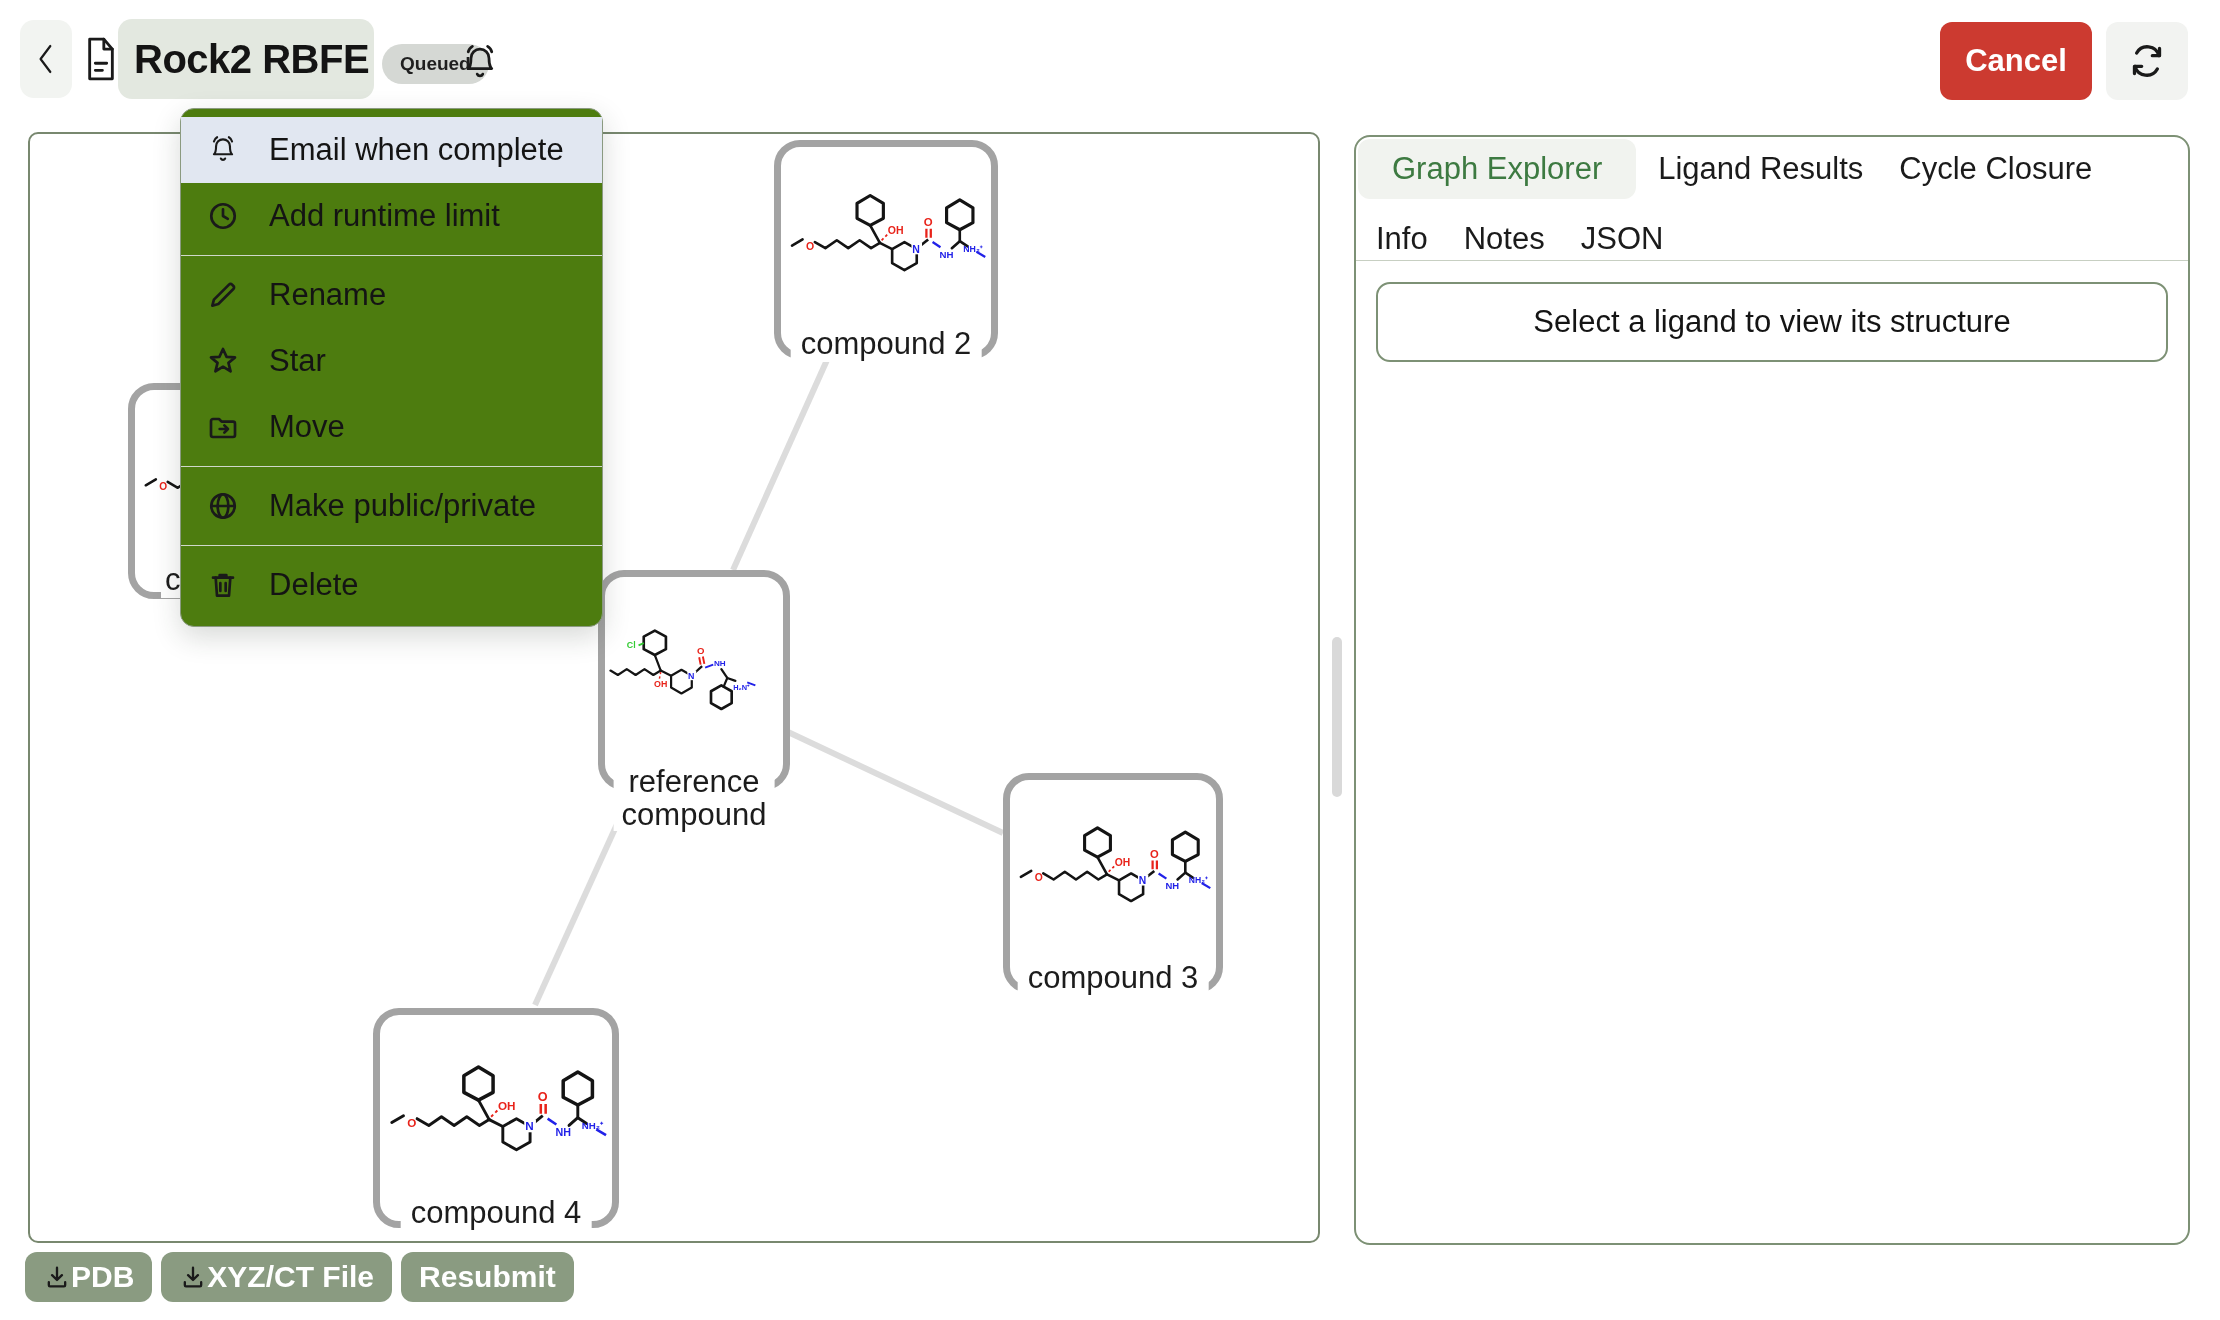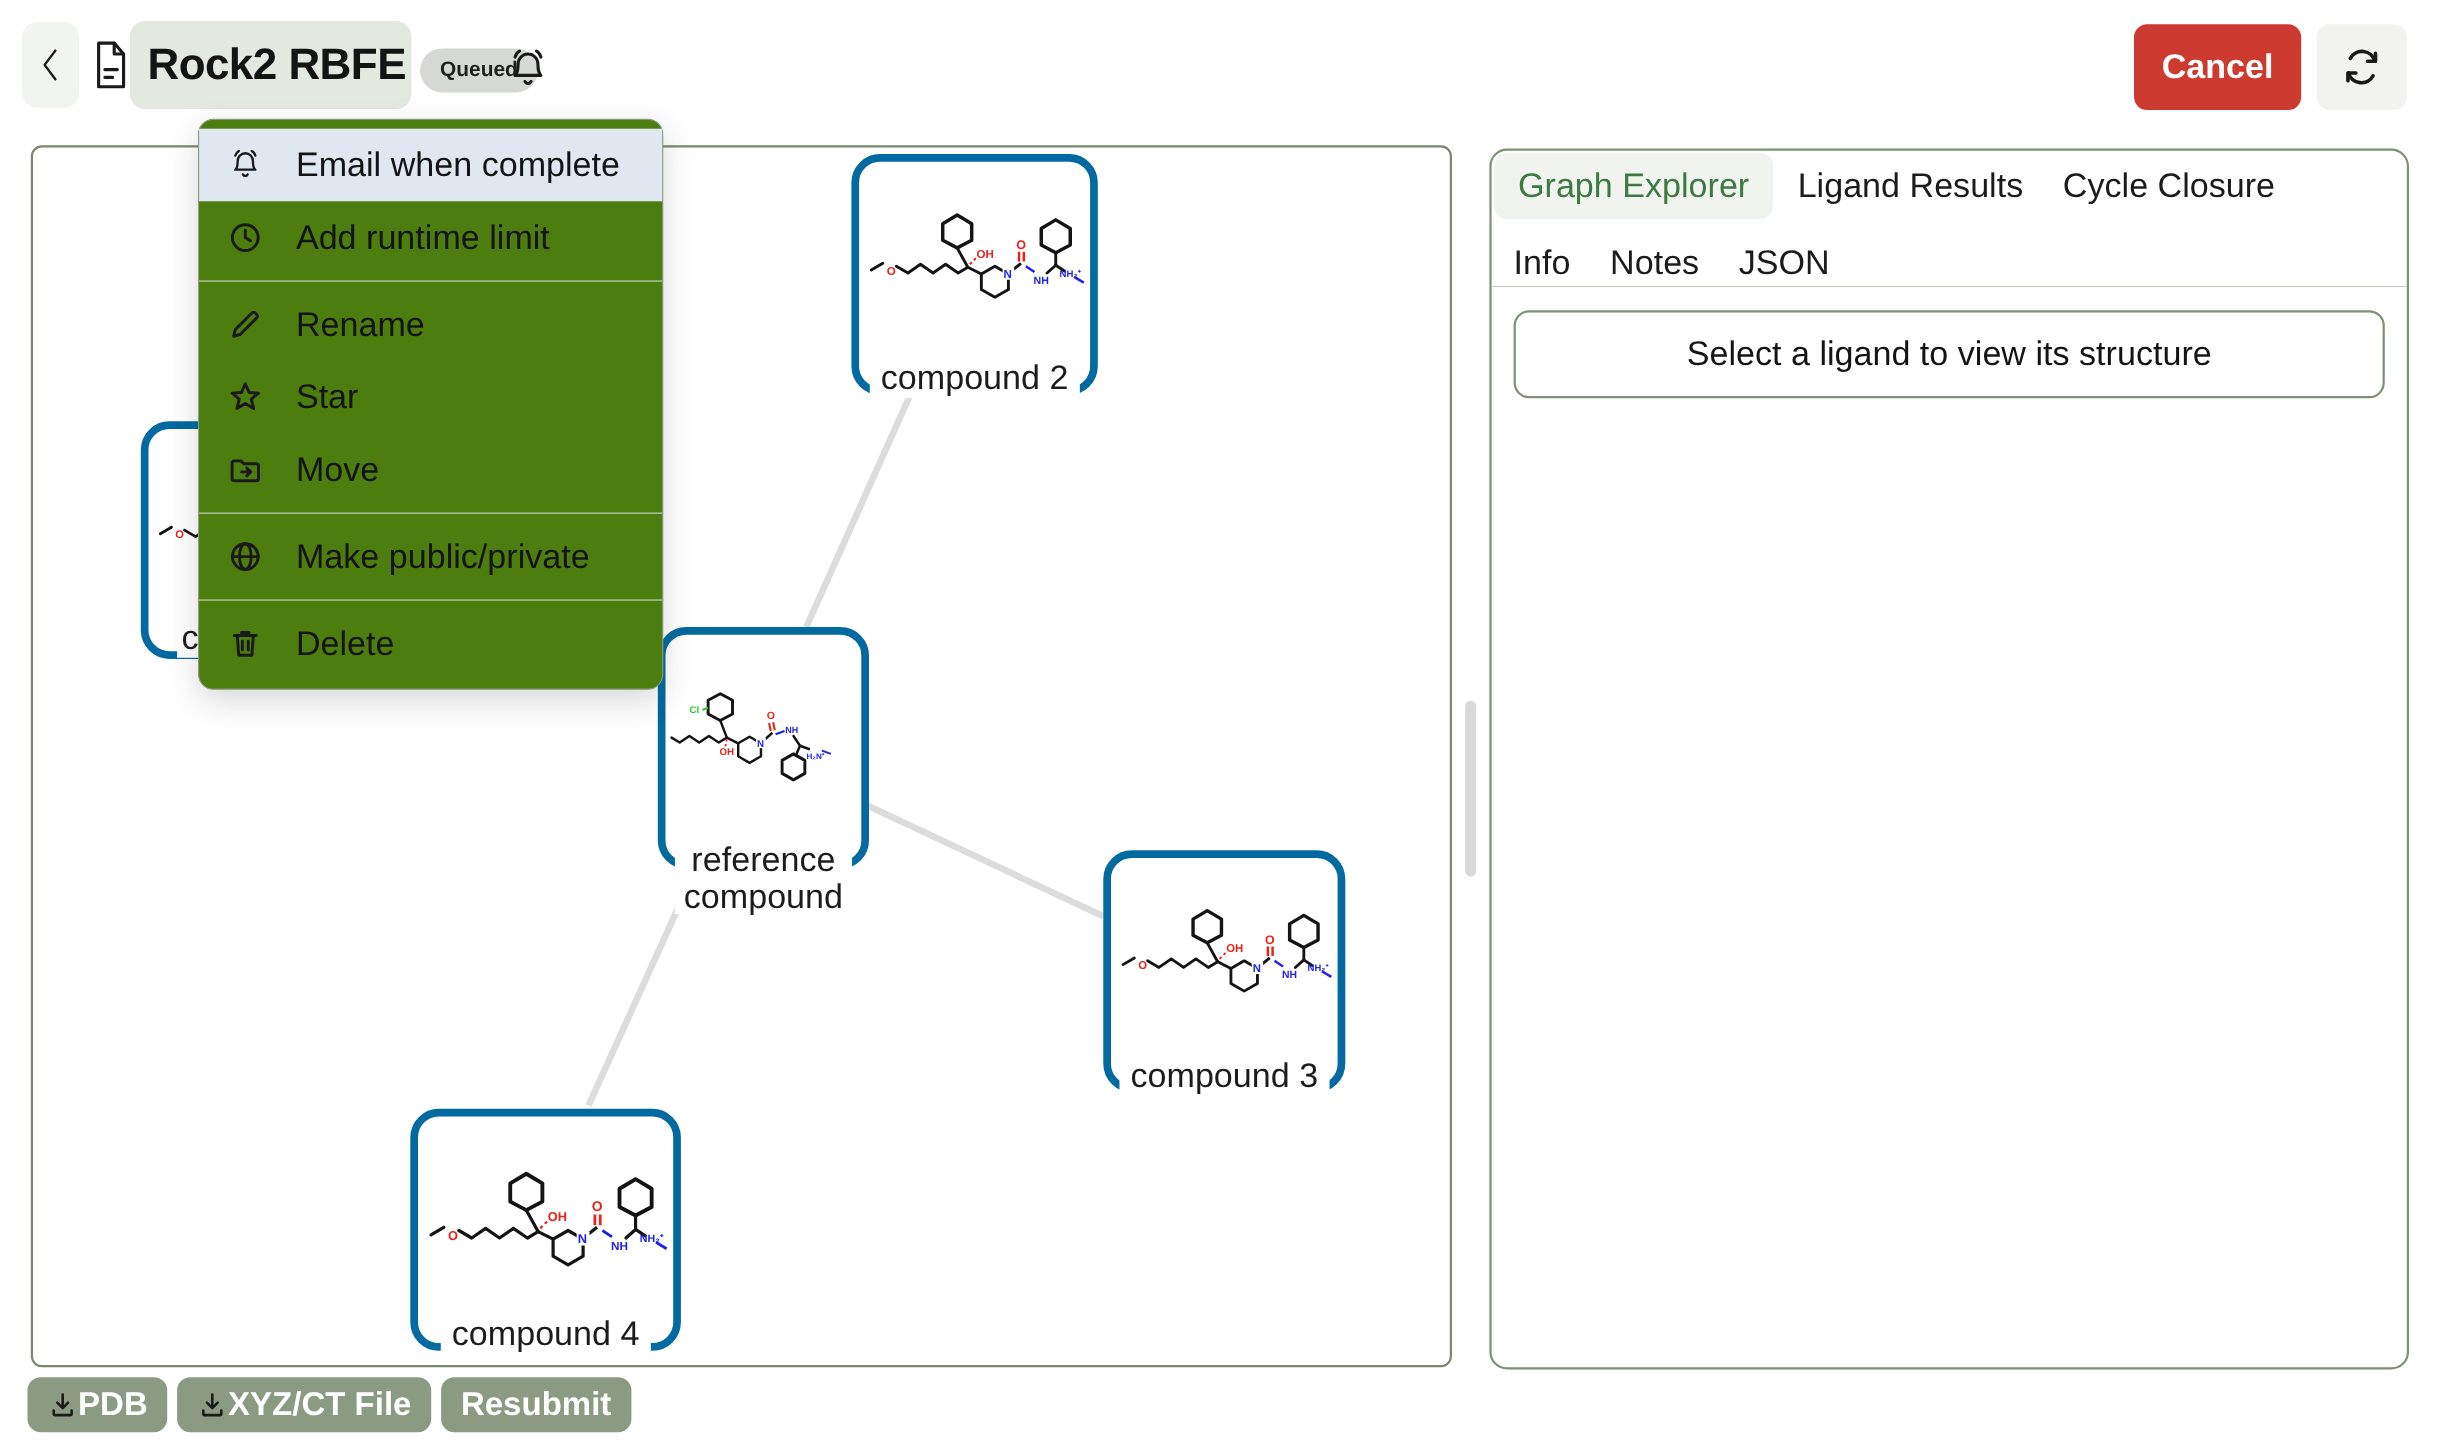--- a/index.html
+++ b/index.html
@@ -19,21 +19,21 @@
     display:flex; align-items:center; padding:0 18px; font-size:19px; font-weight:600; color:#1f1f1f; }
   #header-bell { left:462px; top:41px; width:36px; height:44px; }
   #cancel-btn { left:1940px; top:22px; width:152px; height:78px; background:#cc3a30; border-radius:12px;
     color:#ffffff; font-size:31px; font-weight:bold; display:flex; align-items:center; justify-content:center; cursor:pointer; }
   #refresh-btn { left:2106px; top:22px; width:82px; height:78px; background:#f2f3f1; border-radius:12px; }
 
   
   #graph-canvas { left:28px; top:132px; width:1292px; height:1111px;
     border:2px solid #78886f; border-radius:10px; background:#ffffff; }
   #edges { left:0; top:0; width:2220px; height:1320px; pointer-events:none; z-index:1; }
-  .node { position:absolute; background:#ffffff; border:7px solid #0369a1; border-radius:26px; z-index:2; cursor:pointer; }
+  .node { position:absolute; background:#ffffff; border:7px solid #a3a3a3; border-radius:26px; z-index:2; cursor:pointer; }
   .node .mol { position:absolute; left:4px; top:16px; width:calc(100% - 8px); }
   .node-label { position:absolute; left:50%; transform:translateX(-50%); bottom:-10px;
     background:#ffffff; padding:0 10px; font-size:31px; color:#1c1c1c; white-space:nowrap; z-index:3; }
   .node-label2 { position:absolute; left:50%; transform:translateX(-50%); bottom:-48px;
     background:#ffffff; padding:0 8px; font-size:31px; line-height:33px; color:#1c1c1c;
     text-align:center; white-space:nowrap; z-index:3; }
   #node-1 { left:128px; top:383px; width:216px; height:216px; }
   #node-1 .node-label { left:26px; transform:none; bottom:-6px; padding:0 4px; }
   #node-2 { left:774px; top:140px; width:224px; height:219px; }
   #node-ref { left:598px; top:570px; width:192px; height:220px; }
@@ -49,21 +49,21 @@
   .menu-item { height:66px; display:flex; align-items:center; gap:30px; padding:0 26px; font-size:31px; cursor:pointer; }
   .menu-item.highlight { background:#e1e7f1; }
   .menu-item svg { flex:0 0 auto; }
   .menu-divider { height:0; border-top:1.5px solid #cfd8ca; margin:6px 0; }
 
   
   #right-panel { left:1354px; top:135px; width:836px; height:1110px;
     border:2px solid #7d9175; border-radius:16px; background:#ffffff; z-index:2; }
   #tabs-row1 { position:absolute; left:2px; top:2px; display:flex; align-items:center; }
   .tab { font-size:31px; color:#1b1b1b; padding:0 18px; height:60px; display:flex; align-items:center; cursor:pointer; white-space:nowrap; }
-  .tab.active { background:#f1f3ef; border-radius:12px; color:#3d7a41; padding:0 22px; margin-right:4px; }
+  .tab.active { background:#f1f3ef; border-radius:12px; color:#3d7a41; padding:0 34px; margin-right:4px; }
   #tabs-row2 { position:absolute; left:2px; top:72px; display:flex; align-items:center; }
   #panel-divider { position:absolute; left:0; top:123px; width:100%; border-top:1.5px solid #c7cfc2; }
   #select-hint { position:absolute; left:20px; top:145px; width:792px; height:80px;
     border:2px solid #7d9175; border-radius:14px; display:flex; align-items:center; justify-content:center;
     font-size:31px; color:#141414; }
 
   
   #footer-bar { left:25px; top:1252px; display:flex; gap:9px; z-index:2; }
   .dl-btn { height:50px; background:#8a9b81; border-radius:12px; color:#ffffff;
     display:flex; align-items:center; padding:0 18px; font-size:30px; font-weight:600; cursor:pointer; }

